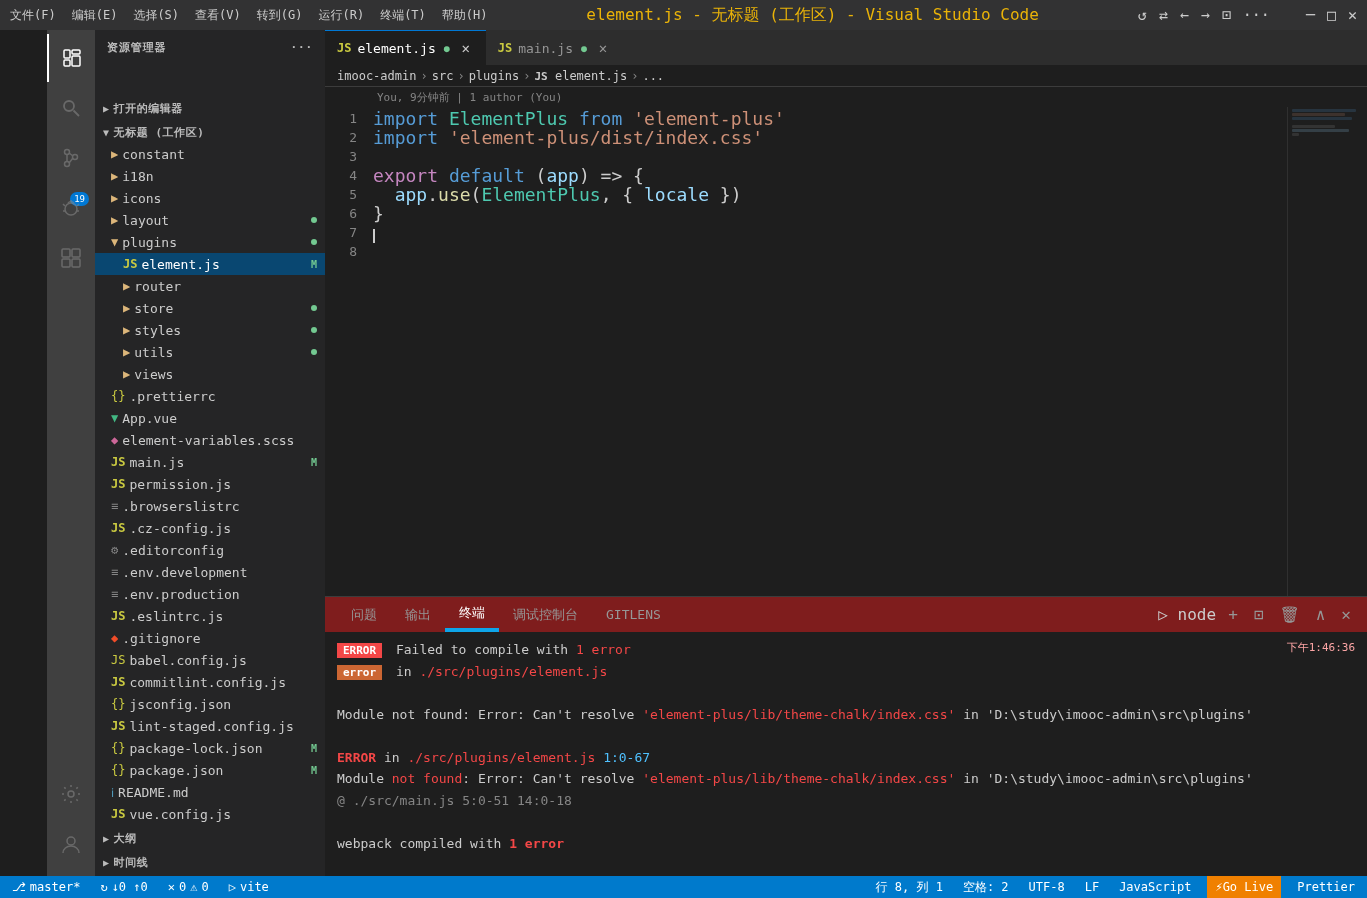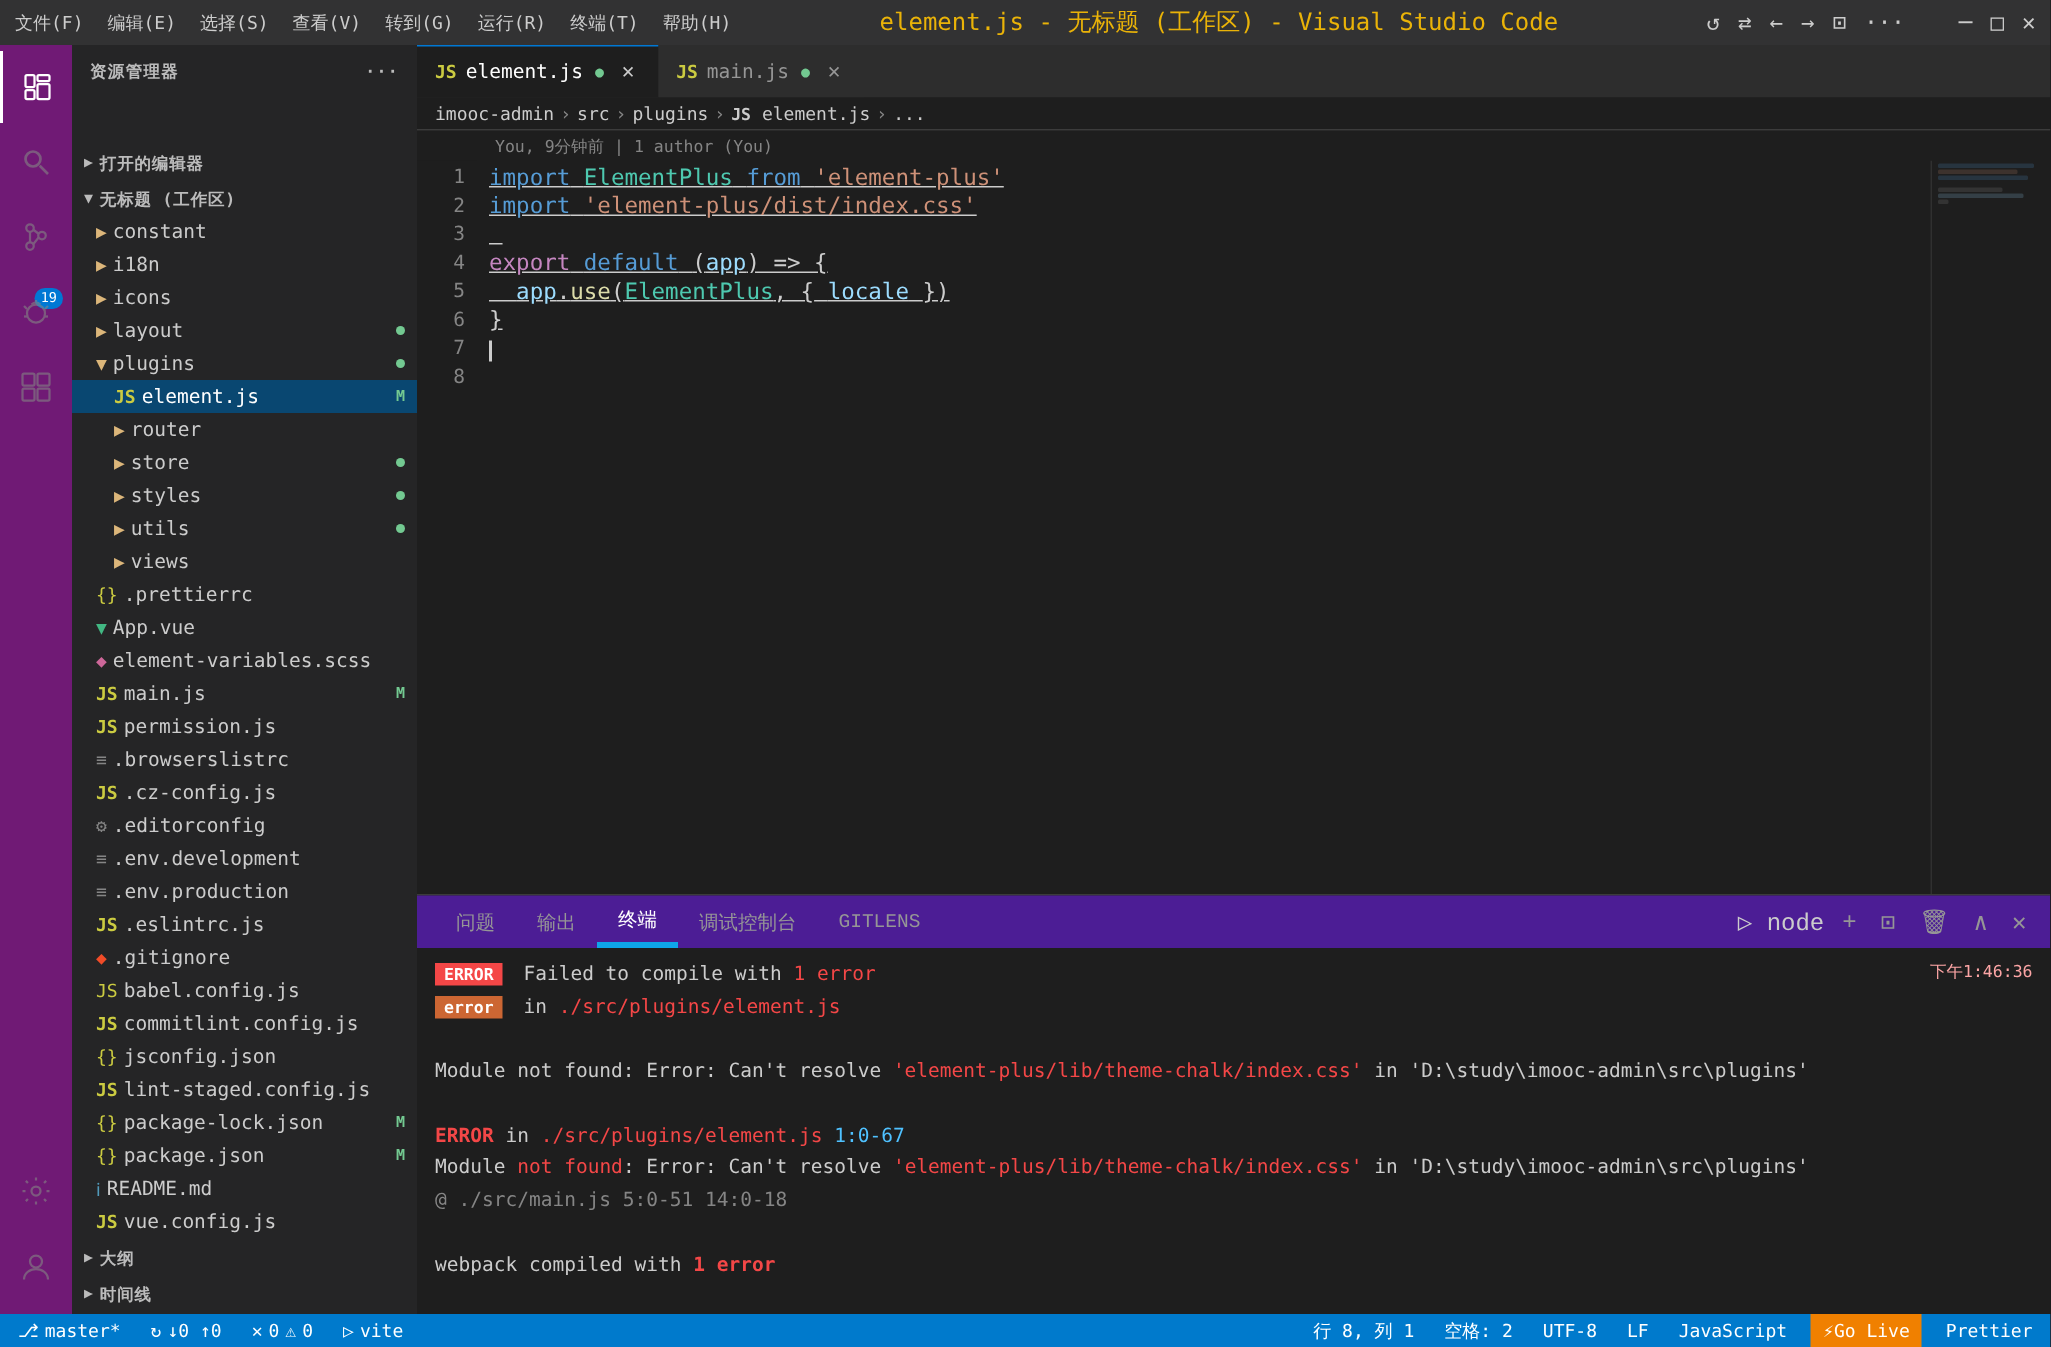--- a/index.html
+++ b/index.html
@@ -36,27 +36,28 @@
 
     
     #main-layout {
       display: flex;
       height: calc(898px - 30px - 22px);
     }
 
     
     #activity-bar {
       width: 48px;
-      background: #701a75;
+      background: #404040;
       display: flex;
       flex-direction: column;
       align-items: center;
       padding-top: 4px;
       gap: 2px;
       position: relative;
+      margin-left: 47px;
     }
     .activity-item {
       width: 48px;
       height: 48px;
       display: flex;
       align-items: center;
       justify-content: center;
       cursor: pointer;
       color: #858585;
       font-size: 20px;
@@ -262,23 +263,22 @@
     }
     .line-num { height: 19px; }
     #code-content {
       flex: 1;
       padding: 2px 0 0 8px;
       overflow: hidden;
     }
     .code-line {
       height: 19px;
       white-space: pre;
-      font-size: 15px;
+      font-size: 18px;
       line-height: 19px;
-      text-decoration: underline;
     }
 
     
     .kw { color: #569cd6; }
     .kw2 { color: #c586c0; }
     .str { color: #ce9178; }
     .fn { color: #dcdcaa; }
     .var { color: #9cdcfe; }
     .op { color: #cccccc; }
     .cls { color: #4ec9b0; }
@@ -296,27 +296,26 @@
     
     #terminal-panel {
       height: 280px;
       background: #1e1e1e;
       border-top: 1px solid #3c3c3c;
       display: flex;
       flex-direction: column;
     }
     #terminal-tabs {
       height: 35px;
-      background: #4c1d95;
+      background: #7f1d1d;
       display: flex;
       align-items: center;
       padding: 0 12px;
       gap: 0;
       justify-content: space-between;
-      font-family: Liberation Mono, monospace;
     }
     #terminal-tabs-left {
       display: flex;
       align-items: center;
       gap: 0;
     }
     .terminal-tab {
       height: 35px;
       display: flex;
       align-items: center;

